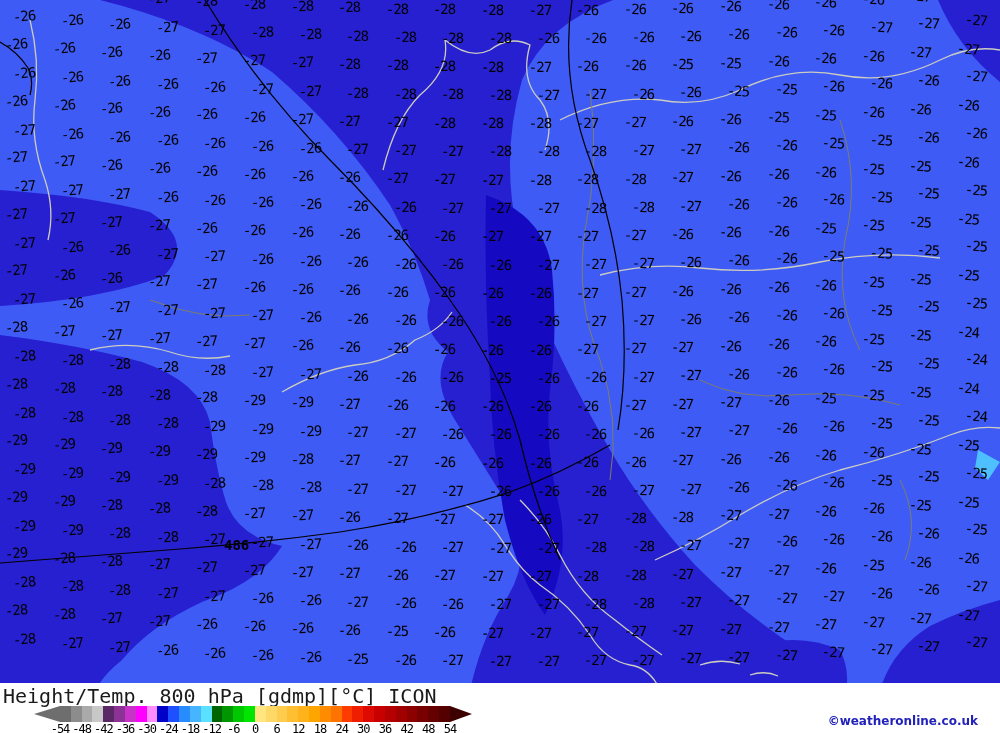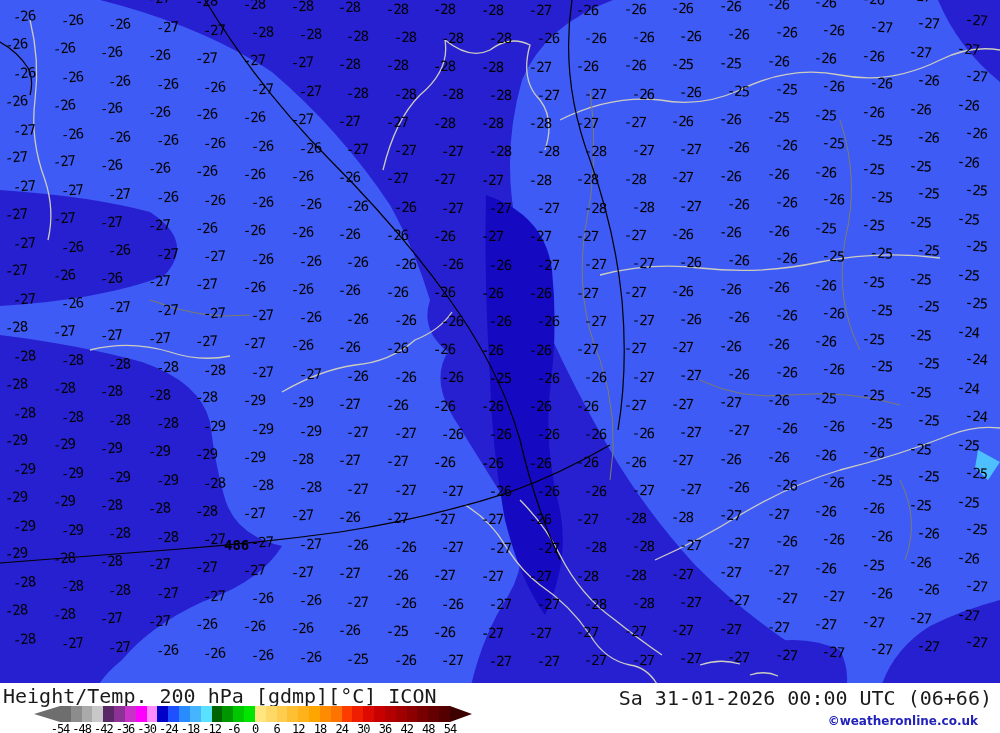--- a/index.html
+++ b/index.html
@@ -583,22 +583,21 @@
         <span class="tval" style="left: 833.2px; top: 652.193px; transform: translate(-50%, -50%) rotate(3.18deg);">-27</span>
         <span class="tval" style="left: 880.8px; top: 649.346px; transform: translate(-50%, -50%) rotate(3.66deg);">-27</span>
         <span class="tval" style="left: 928.4px; top: 646.096px; transform: translate(-50%, -50%) rotate(4.15deg);">-27</span>
         <span class="tval" style="left: 976px; top: 642.444px; transform: translate(-50%, -50%) rotate(4.63deg);">-27</span>
       </div>
 
     <div class="contour-label" style="left:224px;top:537px;">486</div>
   </div>
 
   <div class="footer">
-    <div class="f-title">Height/Temp. 200 hPa [gdmp][°C] ICON</div>
-    <div class="f-date">Sa 31-01-2026 00:00 UTC (06+66)</div>
+    <div class="f-title">Height/Temp. 800 hPa [gdmp][°C] ICON</div>
 
     <div class="bar-wrap">
       <div class="arrow-left" id="arrowL" style="border-right: 26px solid rgb(110, 110, 110);"></div>
       <div class="bar" id="bar">
           <div style="background: rgb(110, 110, 110);"></div>
           <div style="background: rgb(140, 140, 140);"></div>
           <div style="background: rgb(170, 170, 170);"></div>
           <div style="background: rgb(200, 200, 200);"></div>
           <div style="background: rgb(90, 40, 100);"></div>
           <div style="background: rgb(140, 50, 150);"></div>

